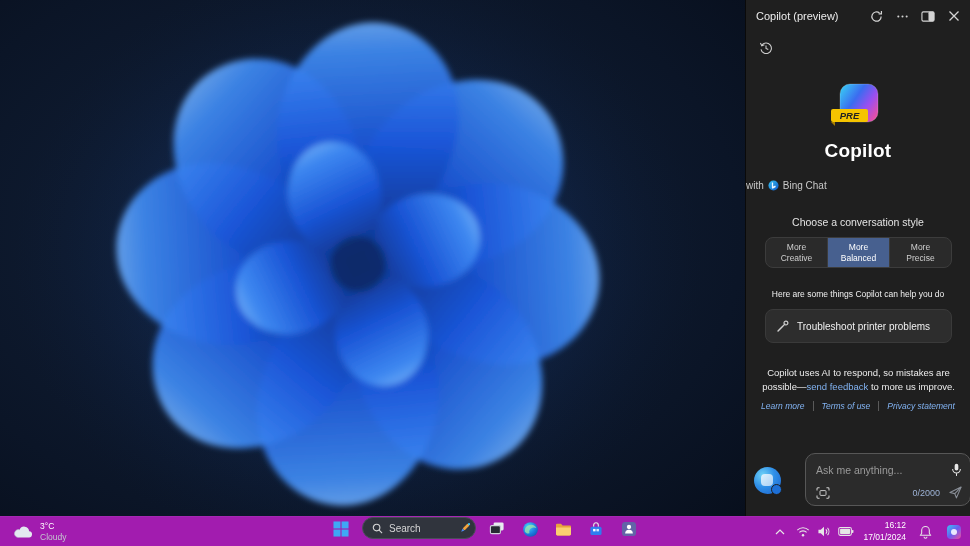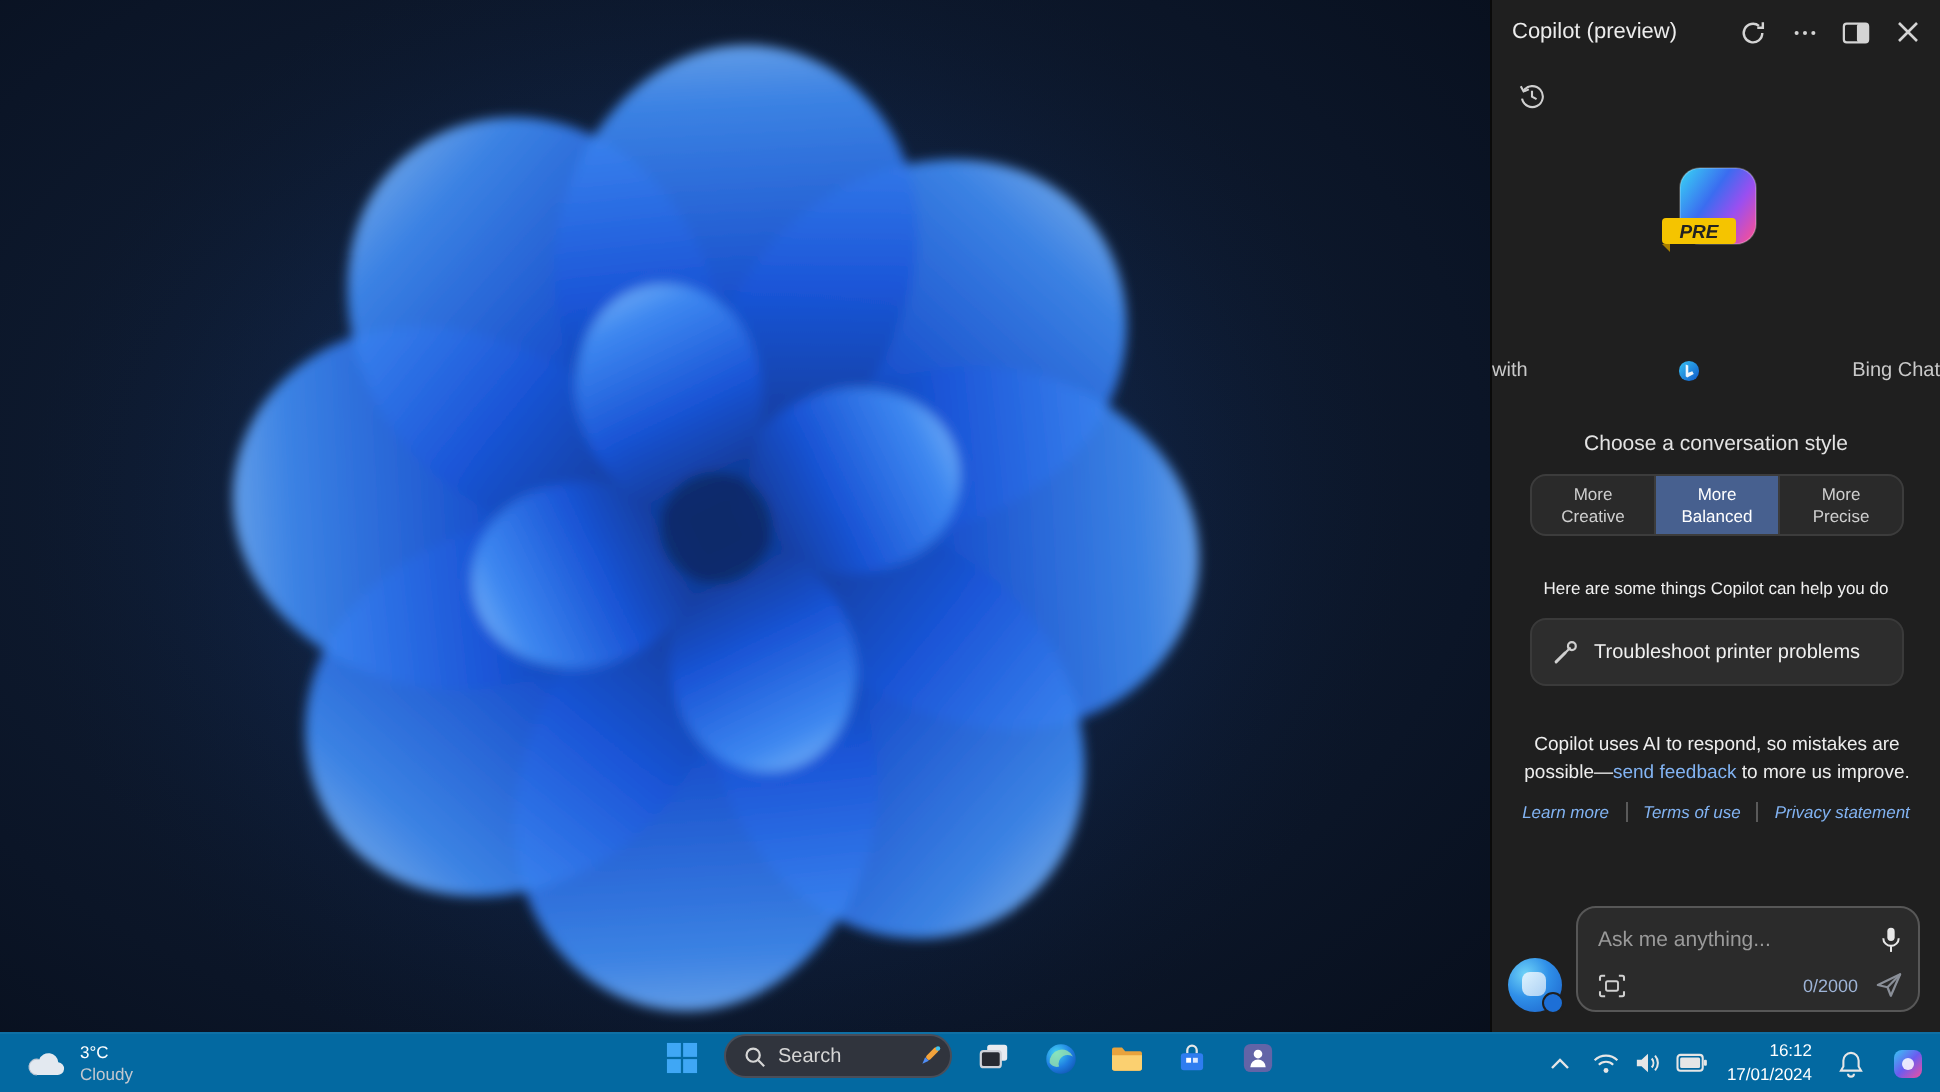--- a/index.html
+++ b/index.html
@@ -14,53 +14,53 @@
   
   .copilot { position:relative; width:225px; height:516px; background:#1f1f1f; color:#e8e8e8; border-left:1px solid #0a0a0a; }
   .cp-header { position:absolute; top:0; left:0; width:100%; height:32px; }
   .cp-title { position:absolute; left:10px; top:0; line-height:32px; font-size:11px; color:#ececec; }
   .cp-hicons { position:absolute; right:4px; top:4px; display:flex; gap:2px; }
   .iconbtn { width:24px; height:24px; border-radius:4px; display:flex; align-items:center; justify-content:center; cursor:pointer; }
   .cp-history { position:absolute; left:8px; top:36px; }
 
   .cp-logo { position:absolute; top:82px; left:0; width:100%; display:flex; justify-content:center;font-style:italic; }
   .cp-apptitle { position:absolute; top:140px; width:100%; text-align:center; font-size:19px; font-weight:bold; color:#fff; letter-spacing:0.2px; }
-  .cp-sub { position:absolute; top:180px; width:100%; display:flex; justify-content:space-between; align-items:center; gap:4px; font-size:10px; color:#c9c9c9; }
+  .cp-sub { position:absolute; top:180px; width:100%; display:flex; justify-content:flex-start; align-items:center; gap:4px; font-size:10px; color:#c9c9c9; }
   .cp-styleheading { position:absolute; top:216px; width:100%; text-align:center; font-size:10.5px; color:#e3e3e3; }
   .cp-styles { position:absolute; top:237px; left:19px; width:187px; height:31px; display:flex; border:1px solid #3c3c3c; border-radius:8px; overflow:hidden; background:#2a2a2a; }
   .cp-style { flex:1; display:flex; flex-direction:column; align-items:center; justify-content:center; font-size:8.5px; line-height:1.2; color:#cfcfcf; border-right:1px solid #3c3c3c; cursor:pointer; }
   .cp-style:last-child { border-right:none; }
   .cp-style.sel { background:#47608f; color:#fff; }
   .cp-helpheading { position:absolute; top:289px; width:100%; text-align:center; font-size:8.5px; color:#f0f0f0; white-space:nowrap; }
   .cp-card { position:absolute; top:309px; left:19px; width:187px; height:34px; background:#2d2d2d; border:1px solid #3a3a3a; border-radius:8px; display:flex; align-items:center; gap:8px; padding:0 10px; cursor:pointer; }
   .cp-card span { font-size:10px; color:#f0f0f0; }
   .cp-disclaimer { position:absolute; top:366px; left:13px; width:199px; text-align:center; font-size:9.5px; line-height:1.45; color:#ededed; }
   .cp-disclaimer a { color:#82b3f2; text-decoration:none; cursor:pointer; }
   .cp-footer { position:absolute; top:401px; width:100%; display:flex; justify-content:center; font-size:8.5px;font-style:italic; }
   .cp-footer a { color:#82b3f2; text-decoration:none; padding:0 8px; cursor:pointer; }
   .cp-footer a + a { border-left:1px solid #5a5a5a; }
 
-  .cp-inputarea { position:absolute; left:8px; right:10px; bottom:10px; display:flex; gap:7px; align-items:flex-end; }
+  .cp-inputarea { position:absolute; left:8px; right:10px; bottom:10px; display:flex; gap:24px; align-items:center; }
   .cp-avatar { position:relative; width:27px; height:27px; border-radius:50%; flex:0 0 auto; margin-top:2px;
     background: radial-gradient(circle at 32% 30%, #6fd3f7 0%, #2f8fe8 45%, #1b5fc9 100%); cursor:pointer; }
   .cp-avatar::after { content:""; position:absolute; left:7px; top:7px; width:12px; height:12px; border-radius:4px;
     background:linear-gradient(135deg, #e9f6ff, #bcd9f5); opacity:0.9; }
   .cp-avatar::before { content:""; position:absolute; right:-1px; bottom:-1px; width:9px; height:9px; border-radius:50%;
     background:#1d6fd6; border:1.5px solid #1f1f1f; }
   .cp-inputbox { flex:1; background:#2b2b2b; border:1px solid #575757; border-radius:10px; padding:5px 8px 6px 10px; }
   .cp-row1 { display:flex; align-items:center; height:22px; }
   .cp-row1 input { flex:1; background:transparent; border:none; outline:none; color:#e8e8e8; font-size:10.5px; font-family:"Liberation Sans", sans-serif; }
   .cp-row1 input::placeholder { color:#9a9a9a; }
   .cp-row2 { display:flex; align-items:center; margin-top:5px; }
   .cp-counter { margin-left:auto; font-size:9px; color:#9db3d6; }
   .cp-send { margin-left:9px; }
   .miniicon { display:flex; align-items:center; justify-content:center; cursor:pointer; }
 
   
-  .taskbar { position:absolute; left:0; bottom:0; width:970px; height:30px; background:#0369a1; border-top:1px solid rgba(255,255,255,0.05); }
+  .taskbar { position:absolute; left:0; bottom:0; width:970px; height:30px; background:#a21caf; border-top:1px solid rgba(255,255,255,0.05); }
   .tb-left { position:absolute; left:4px; top:0; height:100%; display:flex; align-items:center; gap:6px; padding:0 8px; border-radius:4px; cursor:pointer; }
   .tb-weather-text { font-size:8.5px; line-height:1.25; }
   .tb-weather-text .t1 { color:#fff; }
   .tb-weather-text .t2 { color:#c4c8cf; }
   .tb-center { position:absolute; left:50%; top:0; height:100%; transform:translateX(-50%); display:flex; align-items:flex-start; gap:9px; }
   .tb-btn { width:24px; height:24px; border-radius:4px; display:flex; align-items:center; justify-content:center; cursor:pointer; }
   .tb-search { height:22px; width:114px; border-radius:11px; background:#30343d; border:1px solid #4a4e59; display:flex; align-items:center; gap:6px; padding:0 3px 0 9px; cursor:pointer; }
   .tb-search span { font-size:10px; color:#d6d6d6; flex:1; }
   .tb-right { position:absolute; right:4px; top:0; height:100%; display:flex; align-items:center; gap:7px; }
   .tb-clock { text-align:right; font-size:8.5px; color:#ffffff; line-height:1.3; cursor:pointer; padding:0 2px; }
@@ -162,20 +162,21 @@
             </linearGradient>
           </defs>
           <rect x="2" y="2" width="38" height="38" rx="10" fill="url(#logog)"></rect>
           <rect x="2" y="2" width="38" height="38" rx="10" fill="none" stroke="rgba(255,255,255,0.25)" stroke-width="0.8"></rect>
           <polygon points="-7,40 -3,44 -3,40" fill="#a87f00"></polygon>
           <rect x="-7" y="27" width="37" height="13" rx="2" fill="#f5c400"></rect>
           <text x="11.5" y="37" text-anchor="middle" font-size="9.5" font-weight="bold" fill="#222222">PRE</text>
         </svg>
       </div>
 
+      <div class="cp-apptitle">Copilot</div>
 
       <div class="cp-sub">
         <span>with</span>
         <svg width="11" height="11" viewBox="0 0 12 12">
           <defs>
               <linearGradient id="bingg" x1="0" y1="0" x2="1" y2="1">
             <stop offset="0" stop-color="#37c2f2"></stop>
                 <stop offset="1" stop-color="#0d57c9"></stop>
               </linearGradient>
             </defs>

